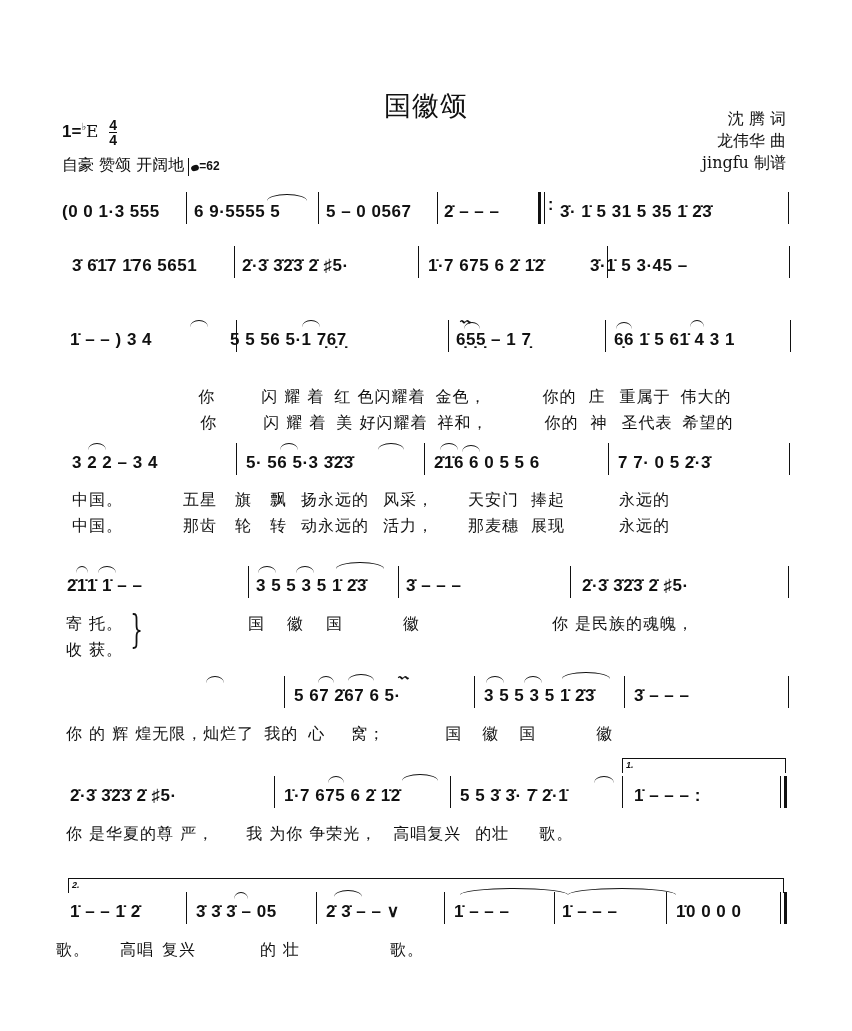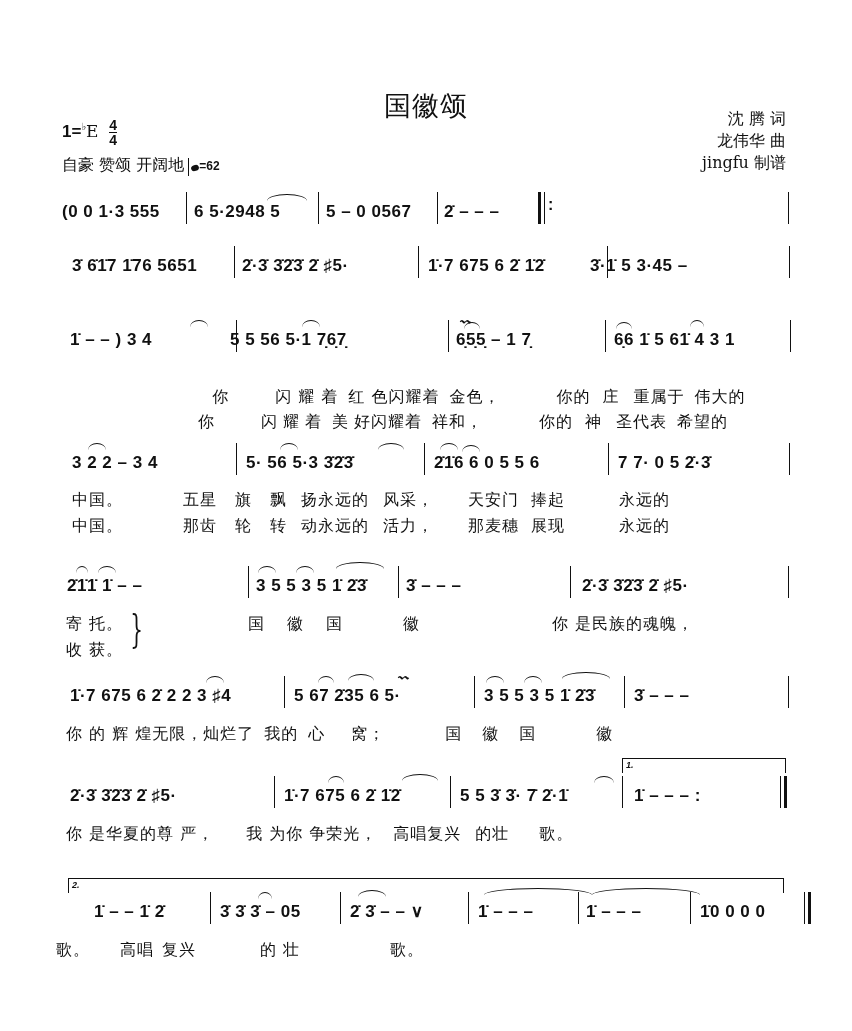--- a/index.html
+++ b/index.html
@@ -50,28 +50,29 @@
 
 <div class="abs meta-r" style="top:108px;">
   <div>沈 腾 词</div>
   <div>龙伟华 曲</div>
   <div>jingfu 制谱</div>
 </div>
 
 <div class="abs line" style="top:198px;">
   <span class="mline" style="left:0;">(0 0 1·3 555</span>
   <div class="bar" style="left:124px;"></div>
-  <span class="mline" style="left:132px;">6 5·2948 5</span>
+  <span class="mline" style="left:132px;">6 9·5555 5</span>
   <div class="slur" style="left:205px;top:-4px;width:40px;"></div>
   <div class="bar" style="left:256px;"></div>
   <span class="mline" style="left:264px;">5  –  0  0567</span>
   <div class="bar" style="left:375px;"></div>
   <span class="mline" style="left:382px;">2̇ –  –  –</span>
   <div class="dbl" style="left:476px;transform:scaleX(-1);"></div>
   <span class="repeat" style="left:486px;top:-2px;font-size:16px;">:</span>
+  <span class="mline" style="left:498px;">3̇·  1̇ 5 31 5 35 1̇ 2̇3̇</span>
   <div class="bar" style="left:726px;"></div>
 </div>
 
 <div class="abs line" style="top:252px;">
   <span class="mline" style="left:10px;">3̇ 6̇1̇7 1̇76 5651</span>
   <div class="bar" style="left:172px;"></div>
   <span class="mline" style="left:180px;">2̇·3̇ 3̇2̇3̇ 2̇ ♯5·</span>
   <div class="bar" style="left:356px;"></div>
   <span class="mline" style="left:366px;">1̇·7 675 6 2̇ 1̇2̇</span>
   <div class="bar" style="left:545px;"></div>
@@ -88,24 +89,24 @@
   <div class="bar" style="left:386px;"></div>
   <span class="mline" style="left:394px;">6̣5̣5̣  –  1 7̣</span>
   <span class="abs" style="left:398px;top:-14px;font-size:11px;">〰</span>
   <div class="slur" style="left:402px;top:-4px;width:16px;"></div>
   <div class="bar" style="left:543px;"></div>
   <span class="mline" style="left:552px;">6̣6 1̇ 5 61̇ 4 3 1</span>
   <div class="slur" style="left:554px;top:-4px;width:16px;"></div>
   <div class="slur" style="left:628px;top:-6px;width:14px;"></div>
   <div class="bar" style="left:728px;"></div>
 </div>
-<div class="lyric" style="left:200px;top:368px;">
+<div class="lyric" style="left:186px;top:368px;">
   <span>你</span><span style="display:inline-block;width:46px;"></span><span>闪 耀 着</span><span style="display:inline-block;width:10px;"></span><span>红 色闪耀着</span><span style="display:inline-block;width:10px;"></span><span>金色，</span><span style="display:inline-block;width:56px;"></span><span>你的</span><span style="display:inline-block;width:12px;"></span><span>庄</span><span style="display:inline-block;width:14px;"></span><span>重属于</span><span style="display:inline-block;width:10px;"></span><span>伟大的</span>
 </div>
-<div class="lyric" style="left:188px;top:394px;font-family:Liberation Serif, serif;">
+<div class="lyric" style="left:188px;top:394px;">
   <span>你</span><span style="display:inline-block;width:46px;"></span><span>闪 耀 着</span><span style="display:inline-block;width:10px;"></span><span>美 好闪耀着</span><span style="display:inline-block;width:10px;"></span><span>祥和，</span><span style="display:inline-block;width:56px;"></span><span>你的</span><span style="display:inline-block;width:12px;"></span><span>神</span><span style="display:inline-block;width:14px;"></span><span>圣代表</span><span style="display:inline-block;width:10px;"></span><span>希望的</span>
 </div>
 
 <div class="abs line" style="top:449px;">
   <span class="mline" style="left:10px;">3 2 2  –  3 4</span>
   <div class="slur" style="left:26px;top:-6px;width:18px;"></div>
   <div class="bar" style="left:174px;"></div>
   <span class="mline" style="left:184px;">5· 56 5·3 3̇2̇3̇</span>
   <div class="slur" style="left:218px;top:-6px;width:18px;"></div>
   <div class="slur" style="left:316px;top:-6px;width:26px;"></div>
@@ -134,24 +135,23 @@
   <div class="bar" style="left:508px;"></div>
   <span class="mline" style="left:520px;">2̇·3̇ 3̇2̇3̇ 2̇ ♯5·</span>
   <div class="bar" style="left:726px;"></div>
 </div>
 <div class="lyric" style="left:66px;top:614px;"><span>寄 托。</span></div>
 <div class="lyric" style="left:66px;top:640px;"><span>收 获。</span></div>
 <div class="brace" style="left:124px;top:610px;font-size:40px;transform:scaleX(0.5);">}</div>
 <div class="lyric" style="left:248px;top:614px;"><span>国</span><span style="display:inline-block;width:22px;"></span><span>徽</span><span style="display:inline-block;width:22px;"></span><span>国</span><span style="display:inline-block;width:60px;"></span><span>徽</span><span style="display:inline-block;width:132px;"></span><span>你 是民族的魂魄，</span></div>
 
 <div class="abs line" style="top:682px;">
-  <span class="mline" style="left:8px;">1̇·7 675 6 2̇ 2 2 3 ♯4</span>
   <div class="slur" style="left:144px;top:-6px;width:18px;"></div>
   <div class="bar" style="left:222px;"></div>
-  <span class="mline" style="left:232px;">5 67 2̇35 6 5·</span>
+  <span class="mline" style="left:232px;">5 67 2̇67 6 5·</span>
   <div class="slur" style="left:256px;top:-6px;width:16px;"></div>
   <div class="slur" style="left:286px;top:-8px;width:26px;"></div>
   <span class="abs" style="left:336px;top:-14px;font-size:11px;">〰</span>
   <div class="bar" style="left:412px;"></div>
   <span class="mline" style="left:422px;">3 5 5 3 5 1̇ 2̇3̇</span>
   <div class="slur" style="left:424px;top:-6px;width:18px;"></div>
   <div class="slur" style="left:462px;top:-6px;width:18px;"></div>
   <div class="slur" style="left:500px;top:-10px;width:48px;"></div>
   <div class="bar" style="left:562px;"></div>
   <span class="mline" style="left:572px;">3̇  –  –  –</span>
@@ -173,21 +173,21 @@
   <div class="slur" style="left:532px;top:-6px;width:20px;"></div>
   <div class="bar" style="left:560px;"></div>
   <span class="mline" style="left:572px;">1̇  –  –  – :</span>
   <div class="dbl" style="left:718px;"></div>
 </div>
 <div class="lyric" style="left:66px;top:824px;"><span>你 是华夏的尊 严，</span><span style="display:inline-block;width:32px;"></span><span>我 为你 争荣光，</span><span style="display:inline-block;width:16px;"></span><span>高唱复兴</span><span style="display:inline-block;width:14px;"></span><span>的壮</span><span style="display:inline-block;width:30px;"></span><span>歌。</span></div>
 
 <div class="volta volta-l volta-r" style="left:68px;top:878px;width:714px;">
   <span class="volta-num">2.</span>
 </div>
-<div class="abs line" style="top:898px;margin-left:24px;">
+<div class="abs line" style="top:898px;">
   <span class="mline" style="left:8px;">1̇  –  –  1̇ 2̇</span>
   <div class="bar" style="left:124px;"></div>
   <span class="mline" style="left:134px;">3̇ 3̇ 3̇  –  05</span>
   <div class="slur" style="left:172px;top:-6px;width:14px;"></div>
   <div class="bar" style="left:254px;"></div>
   <span class="mline" style="left:264px;">2̇  3̇  –  – ∨</span>
   <div class="slur" style="left:272px;top:-8px;width:28px;"></div>
   <div class="bar" style="left:382px;"></div>
   <span class="mline" style="left:392px;">1̇  –  –  –</span>
   <div class="slur" style="left:398px;top:-10px;width:108px;"></div>

